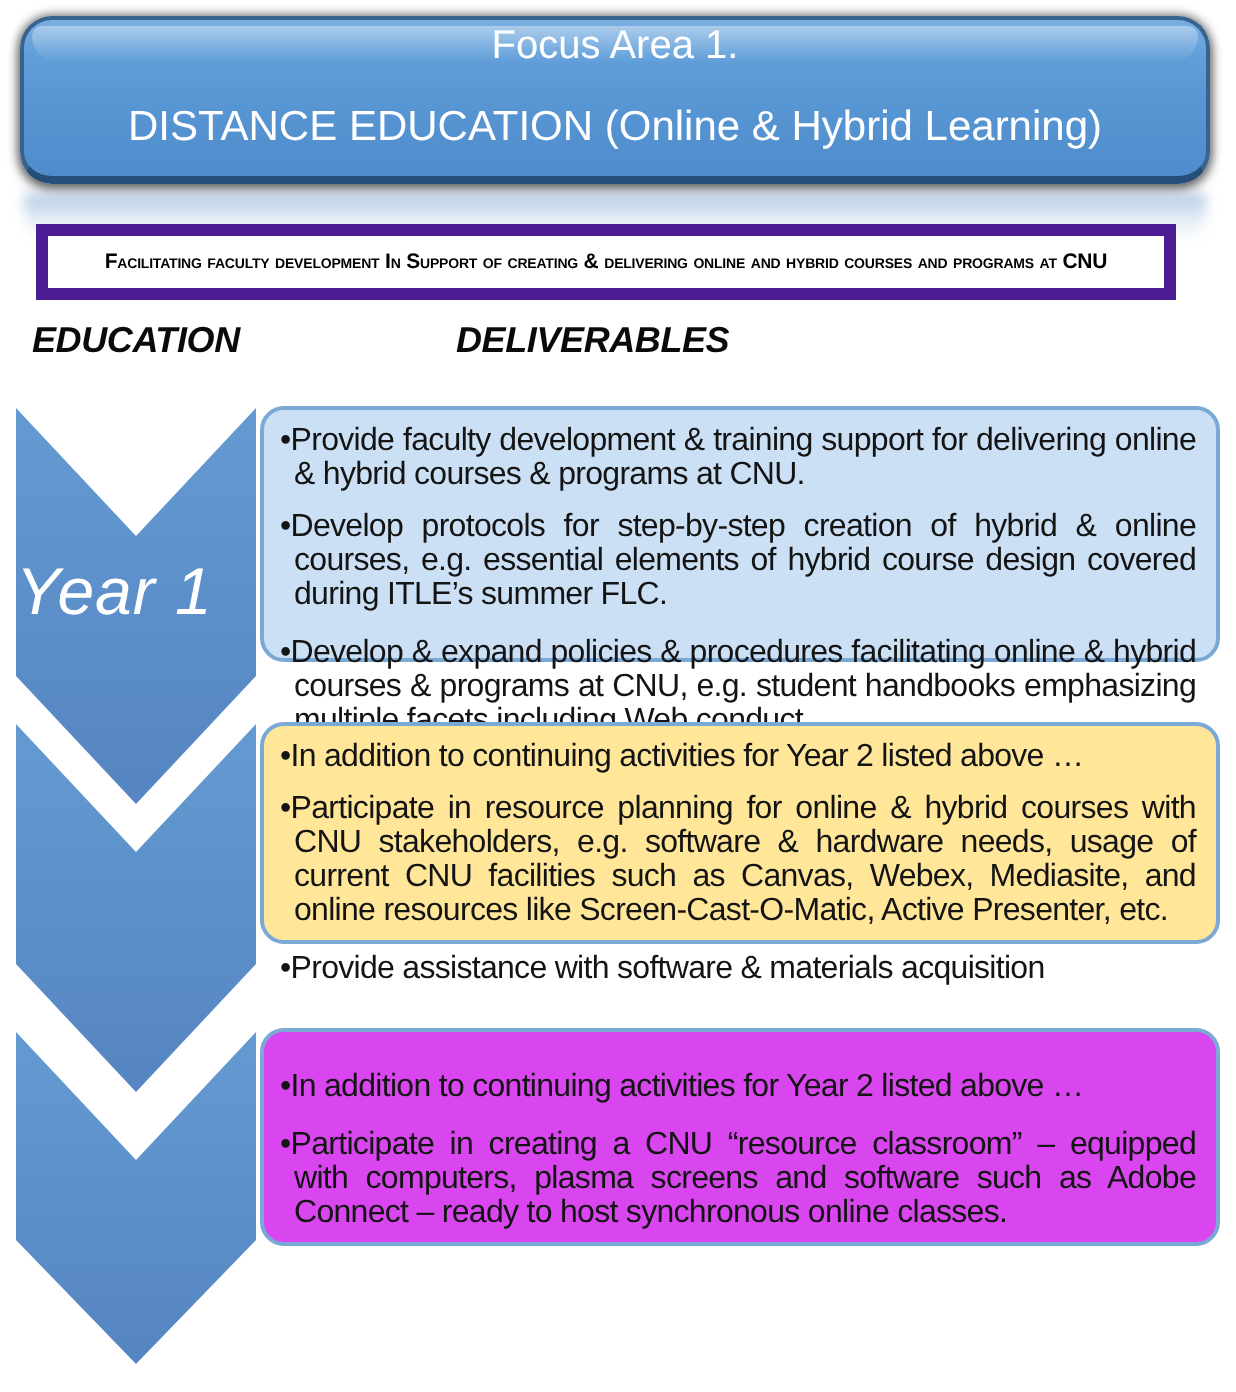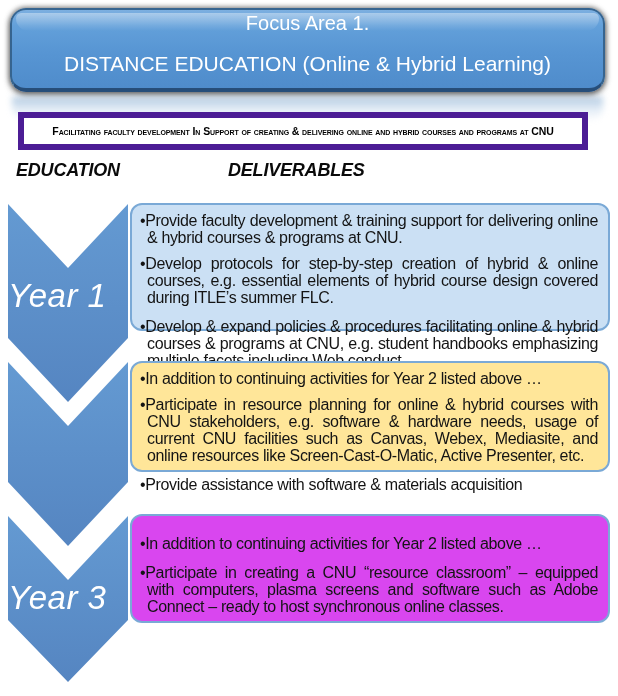--- a/index.html
+++ b/index.html
@@ -108,21 +108,20 @@
         <stop offset="0" stop-color="#649ad2"></stop>
         <stop offset="1" stop-color="#5585c1"></stop>
       </linearGradient>
     </defs>
     <polygon fill="url(#chevGrad)" points="8,204 68,268 128,204 128,338 68,402 8,338"></polygon>
     <polygon fill="url(#chevGrad)" points="8,362 68,426 128,362 128,482 68,546 8,482"></polygon>
     <polygon fill="url(#chevGrad)" points="8,516 68,580 128,516 128,620 68,682 8,620"></polygon>
   </svg>
 
   <div class="year-label y1">Year 1</div>
-  <div class="year-label y3">Year 3</div>
 
   <div class="box b1">
     <ul>
       <li>Provide faculty development &amp; training support for delivering online &amp; hybrid courses &amp; programs at CNU.</li>
       <li>Develop protocols for step-by-step creation of hybrid &amp; online courses, e.g. essential elements of hybrid course design covered during ITLE’s summer FLC.</li>
       <li>Develop &amp; expand policies &amp; procedures facilitating online &amp; hybrid courses &amp; programs at CNU, e.g. student handbooks emphasizing multiple facets including Web conduct.</li>
     </ul>
   </div>
 
   <div class="box b2">

